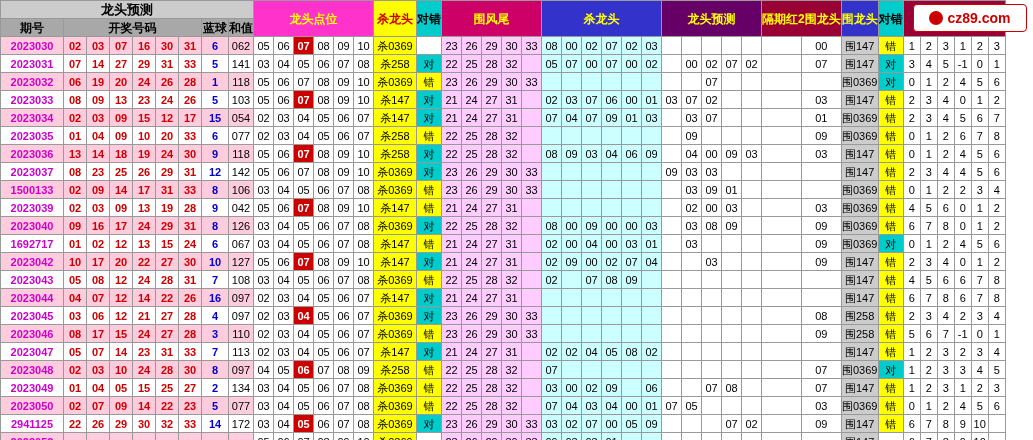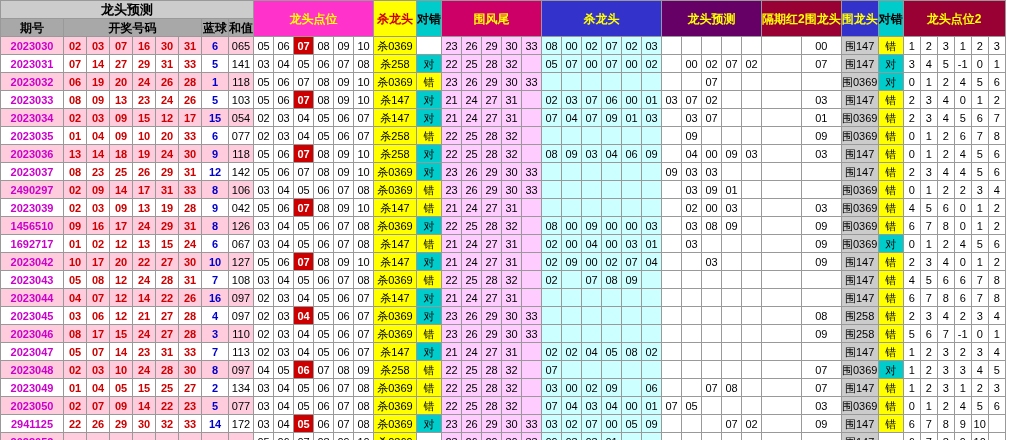--- a/index.html
+++ b/index.html
@@ -32,20 +32,24 @@
   .blue-n{color:#0000cc;font-weight:bold;}
   .logo{position:absolute;right:6px;top:4px;width:112px;height:26px;background:#ffffff;border:1px solid #cc0000;border-radius:4px;display:flex;align-items:center;justify-content:center;}
   .logo .dot{width:14px;height:14px;border-radius:50%;background:#cc0000;margin-right:4px;}
   .logo span{color:#cc0000;font-weight:bold;font-size:14px;}
   .titlebar{background:#cccccc;font-weight:bold;font-size:13px;color:#000;}
 </style>
 </head>
 <body>
 
 <div id="wrap">
+  <div class="logo">
+    <div class="dot"></div>
+    <span>cz89.com</span>
+  </div>
 
   <table>
     <thead>
       <tr>
         <th colspan="9" class="titlebar">龙头预测</th>
         <th colspan="6" class="h-pink hdr" rowspan="2">龙头点位</th>
         <th class="h-yellow hdr2" rowspan="2">杀龙头</th>
         <th class="h-cyan hdr2" rowspan="2">对错</th>
         <th colspan="5" class="h-magenta hdr" rowspan="2">围风尾</th>
         <th colspan="6" class="h-blue hdr" rowspan="2">杀龙头</th>
@@ -65,21 +69,21 @@
     <tbody id="tbody">
         <tr>
           <td class="c-pinkrow period" style="width: 62px;">2023030</td>
           <td class="c-pinkrow num" style="width: 22px;">02</td>
           <td class="c-pinkrow num" style="width: 22px;">03</td>
           <td class="c-pinkrow num" style="width: 22px;">07</td>
           <td class="c-pinkrow num" style="width: 22px;">16</td>
           <td class="c-pinkrow num" style="width: 22px;">30</td>
           <td class="c-pinkrow num" style="width: 22px;">31</td>
           <td class="c-pinkrow blue-n" style="width: 26px;">6</td>
-          <td class="c-pinkrow" style="width: 24px;">065</td>
+          <td class="c-pinkrow" style="width: 24px;">062</td>
           <td class="c-white" style="width: 19px;">05</td>
           <td class="c-white" style="width: 19px;">06</td>
           <td class="c-red" style="width: 19px;">07</td>
           <td class="c-white" style="width: 19px;">08</td>
           <td class="c-white" style="width: 19px;">09</td>
           <td class="c-white" style="width: 19px;">10</td>
           <td class="c-yellow" style="width: 42px;">杀0369</td>
           <td class="c-white" style="width: 16px;"></td>
           <td class="c-lav" style="width: 19px;">23</td>
           <td class="c-lav" style="width: 19px;">26</td>
@@ -417,21 +421,21 @@
           <td class="c-gray" style="width: 34px;">围147</td>
           <td class="c-yellow" style="width: 16px;">错</td>
           <td class="c-white" style="width: 16px;">2</td>
           <td class="c-white" style="width: 16px;">3</td>
           <td class="c-white" style="width: 16px;">4</td>
           <td class="c-white" style="width: 16px;">4</td>
           <td class="c-white" style="width: 16px;">5</td>
           <td class="c-white" style="width: 16px;">6</td>
         </tr>
         <tr>
-          <td class="c-pinkrow period" style="width: 62px;">2490297</td>
+          <td class="c-pinkrow period" style="width: 62px;">1500133</td>
           <td class="c-pinkrow num" style="width: 22px;">02</td>
           <td class="c-pinkrow num" style="width: 22px;">09</td>
           <td class="c-pinkrow num" style="width: 22px;">14</td>
           <td class="c-pinkrow num" style="width: 22px;">17</td>
           <td class="c-pinkrow num" style="width: 22px;">31</td>
           <td class="c-pinkrow num" style="width: 22px;">33</td>
           <td class="c-pinkrow blue-n" style="width: 26px;">8</td>
           <td class="c-pinkrow" style="width: 24px;">106</td>
           <td class="c-white" style="width: 19px;">03</td>
           <td class="c-white" style="width: 19px;">04</td>
@@ -507,21 +511,21 @@
           <td class="c-gray" style="width: 34px;">围0369</td>
           <td class="c-yellow" style="width: 16px;">错</td>
           <td class="c-white" style="width: 16px;">4</td>
           <td class="c-white" style="width: 16px;">5</td>
           <td class="c-white" style="width: 16px;">6</td>
           <td class="c-white" style="width: 16px;">0</td>
           <td class="c-white" style="width: 16px;">1</td>
           <td class="c-white" style="width: 16px;">2</td>
         </tr>
         <tr>
-          <td class="c-pinkrow period" style="width: 62px;">1456510</td>
+          <td class="c-pinkrow period" style="width: 62px;">2023040</td>
           <td class="c-pinkrow num" style="width: 22px;">09</td>
           <td class="c-pinkrow num" style="width: 22px;">16</td>
           <td class="c-pinkrow num" style="width: 22px;">17</td>
           <td class="c-pinkrow num" style="width: 22px;">24</td>
           <td class="c-pinkrow num" style="width: 22px;">29</td>
           <td class="c-pinkrow num" style="width: 22px;">31</td>
           <td class="c-pinkrow blue-n" style="width: 26px;">8</td>
           <td class="c-pinkrow" style="width: 24px;">126</td>
           <td class="c-white" style="width: 19px;">03</td>
           <td class="c-white" style="width: 19px;">04</td>

